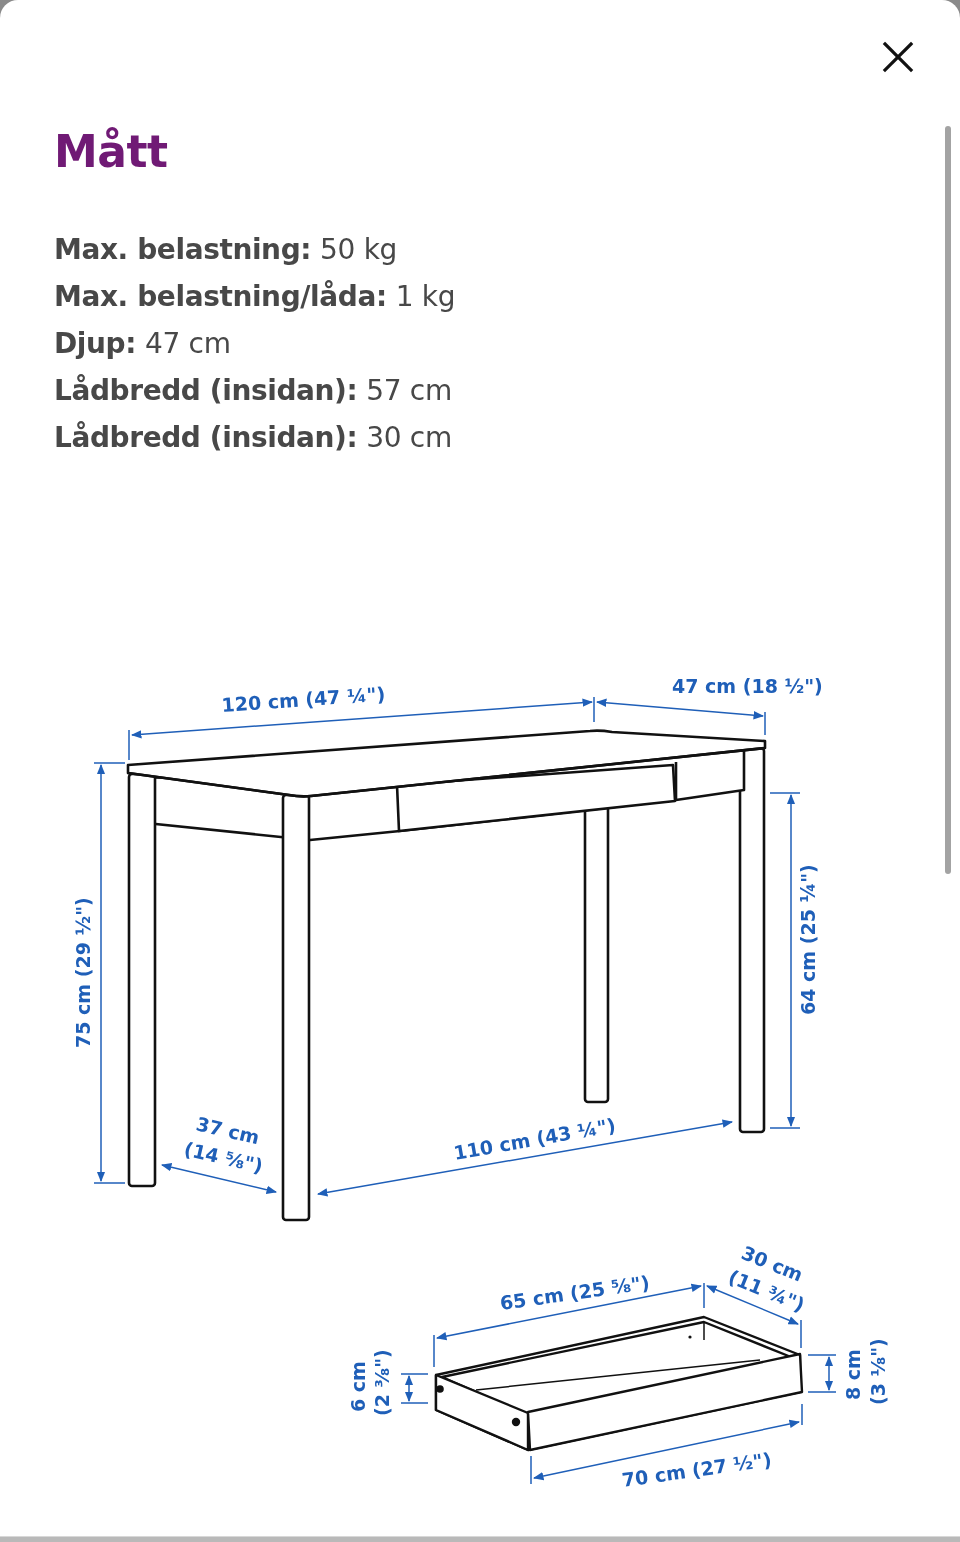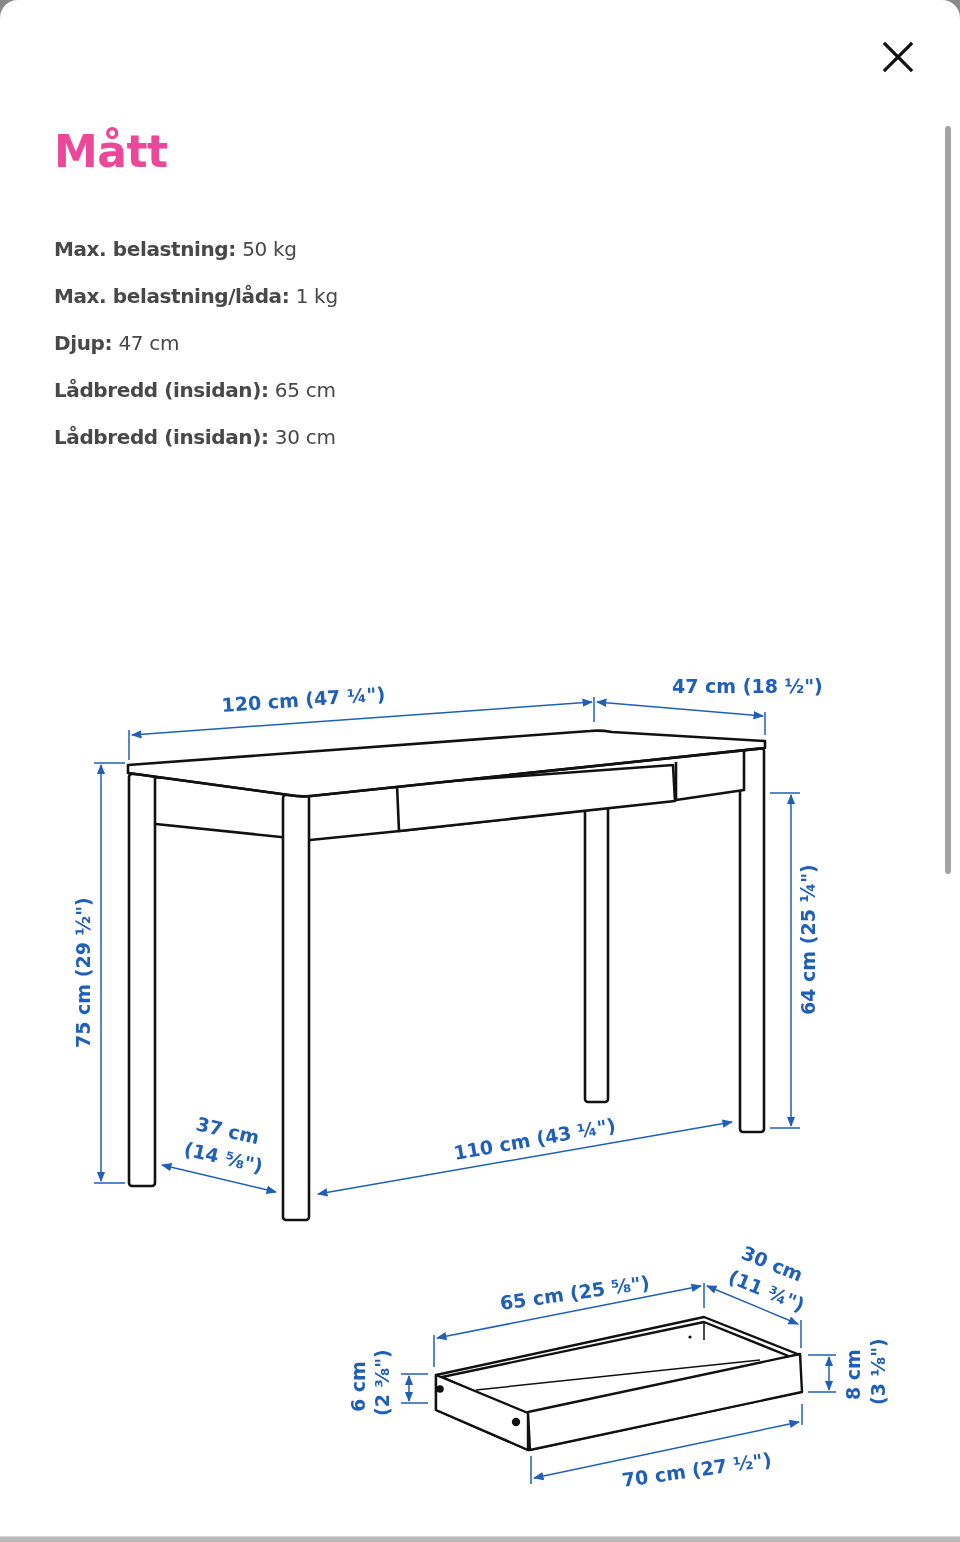--- a/index.html
+++ b/index.html
@@ -51,32 +51,32 @@
       border-radius: 3px;
     }
     .title {
       position: absolute;
       left: 54px;
       top: 126px;
       margin: 0;
       font-family: "DejaVu Sans", sans-serif;
       font-weight: bold;
       font-size: 44px;
-      color: #ec4899;
+      color: #701a75;
       letter-spacing: -0.5px;
     }
     .specs {
       position: absolute;
       left: 54px;
       top: 226px;
       margin: 0;
       padding: 0;
       list-style: none;
       font-family: "DejaVu Sans", sans-serif;
-      font-size: 20px;
+      font-size: 28px;
       color: #484848;
     }
     .specs li {
       height: 47px;
       line-height: 47px;
       white-space: nowrap;
     }
     .specs .k { font-weight: bold; letter-spacing: -0.4px; }
     .specs .v { font-weight: normal; letter-spacing: -0.3px; }
     .diagram {
@@ -105,21 +105,21 @@
       <line x1="29" y1="3" x2="3" y2="29" stroke="#111" stroke-width="3.2" stroke-linecap="square"></line>
     </svg>
   </div>
 
   <h1 class="title">Mått</h1>
 
   <ul class="specs">
     <li><span class="k">Max. belastning:</span> <span class="v">50 kg</span></li>
     <li><span class="k">Max. belastning/låda:</span> <span class="v">1 kg</span></li>
     <li><span class="k">Djup:</span> <span class="v">47 cm</span></li>
-    <li><span class="k">Lådbredd (insidan):</span> <span class="v">65 cm</span></li>
+    <li><span class="k">Lådbredd (insidan):</span> <span class="v">57 cm</span></li>
     <li><span class="k">Lådbredd (insidan):</span> <span class="v">30 cm</span></li>
   </ul>
 
   <svg class="diagram" width="960" height="1536" viewBox="0 0 960 1536">
     <defs>
       <marker id="arr" viewBox="0 0 10 10" refX="9" refY="5" markerWidth="7" markerHeight="7" orient="auto-start-reverse">
         <path d="M0,1 L10,5 L0,9 z" fill="#1f5fb8"></path>
       </marker>
     </defs>
 

